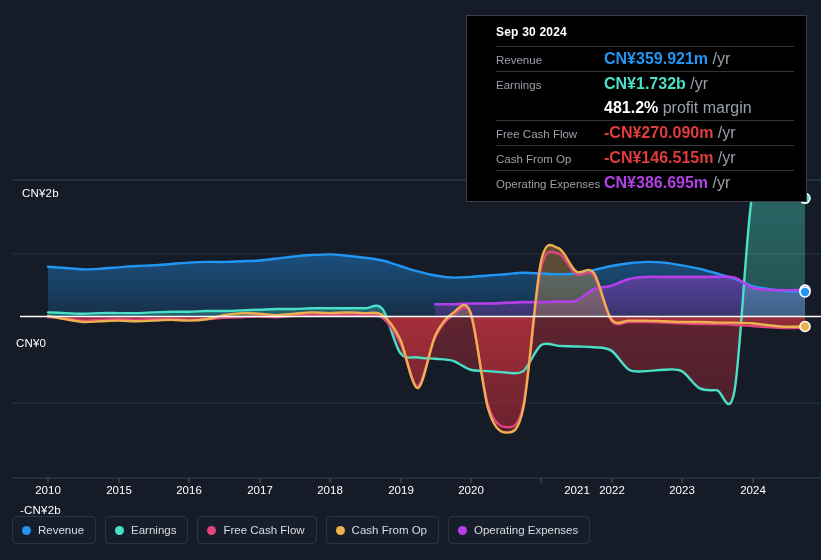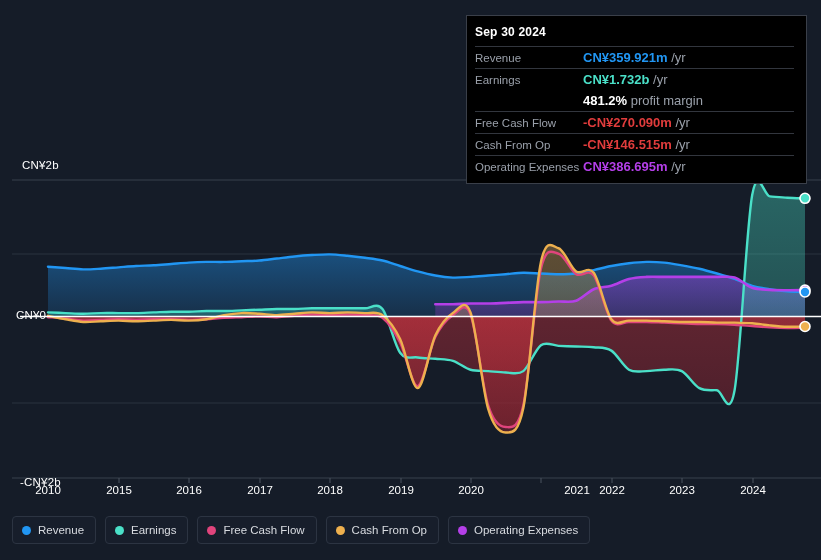--- a/index.html
+++ b/index.html
@@ -23,20 +23,21 @@
     width: 821px; height: 500px;
   }
 
   
   .y-label {
     position: absolute;
     color: #ffffff;
     font-size: 11.5px;
     letter-spacing: .2px;
     white-space: nowrap;
+    margin-top: 28px;
   }
   #y-top   { left: 22px; top: 159px; }
   #y-zero  { left: 16px; top: 309px; }
   #y-bot   { left: 20px; top: 476px; }
 
   .x-tick {
     position: absolute;
     top: 484px;
     color: #ffffff;
     font-size: 11.5px;
@@ -44,40 +45,40 @@
     white-space: nowrap;
   }
 
   
   #tooltip {
     position: absolute;
     left: 466px; top: 15px;
     width: 341px;
     background: #000000;
     border: 1px solid #3a3f49;
-    padding: 8px 12px 6px 8px;
+    padding: 8px 12px 6px 29px;
     font-size: 11.5px;
     color: #d5d8dd;
   }
   #tooltip .tt-title {
     color: #ffffff;
     font-weight: bold;
     font-size: 12px;
     padding: 1px 0 7px 0;
     letter-spacing: .2px;
   }
   #tooltip table { width: 100%; border-collapse: collapse; }
   #tooltip td {
     padding: 3px 0 3px 0;
     border-top: 1px solid #32363e;
     vertical-align: baseline;
     white-space: nowrap;
   }
   #tooltip td.lbl { color: #9aa0aa; width: 108px; font-size: 11.5px; }
-  #tooltip td.val { color: #ffffff; font-size: 13px; }
+  #tooltip td.val { color: #ffffff; font-size: 16px; }
   #tooltip tr.noline td { border-top: none; }
   .v-strong { font-weight: bold; }
   .v-unit { color: #9aa0aa; font-weight: normal; }
 
   
   #legend {
     position: absolute;
     left: 12px; top: 516px;
     display: flex;
     gap: 9px;

